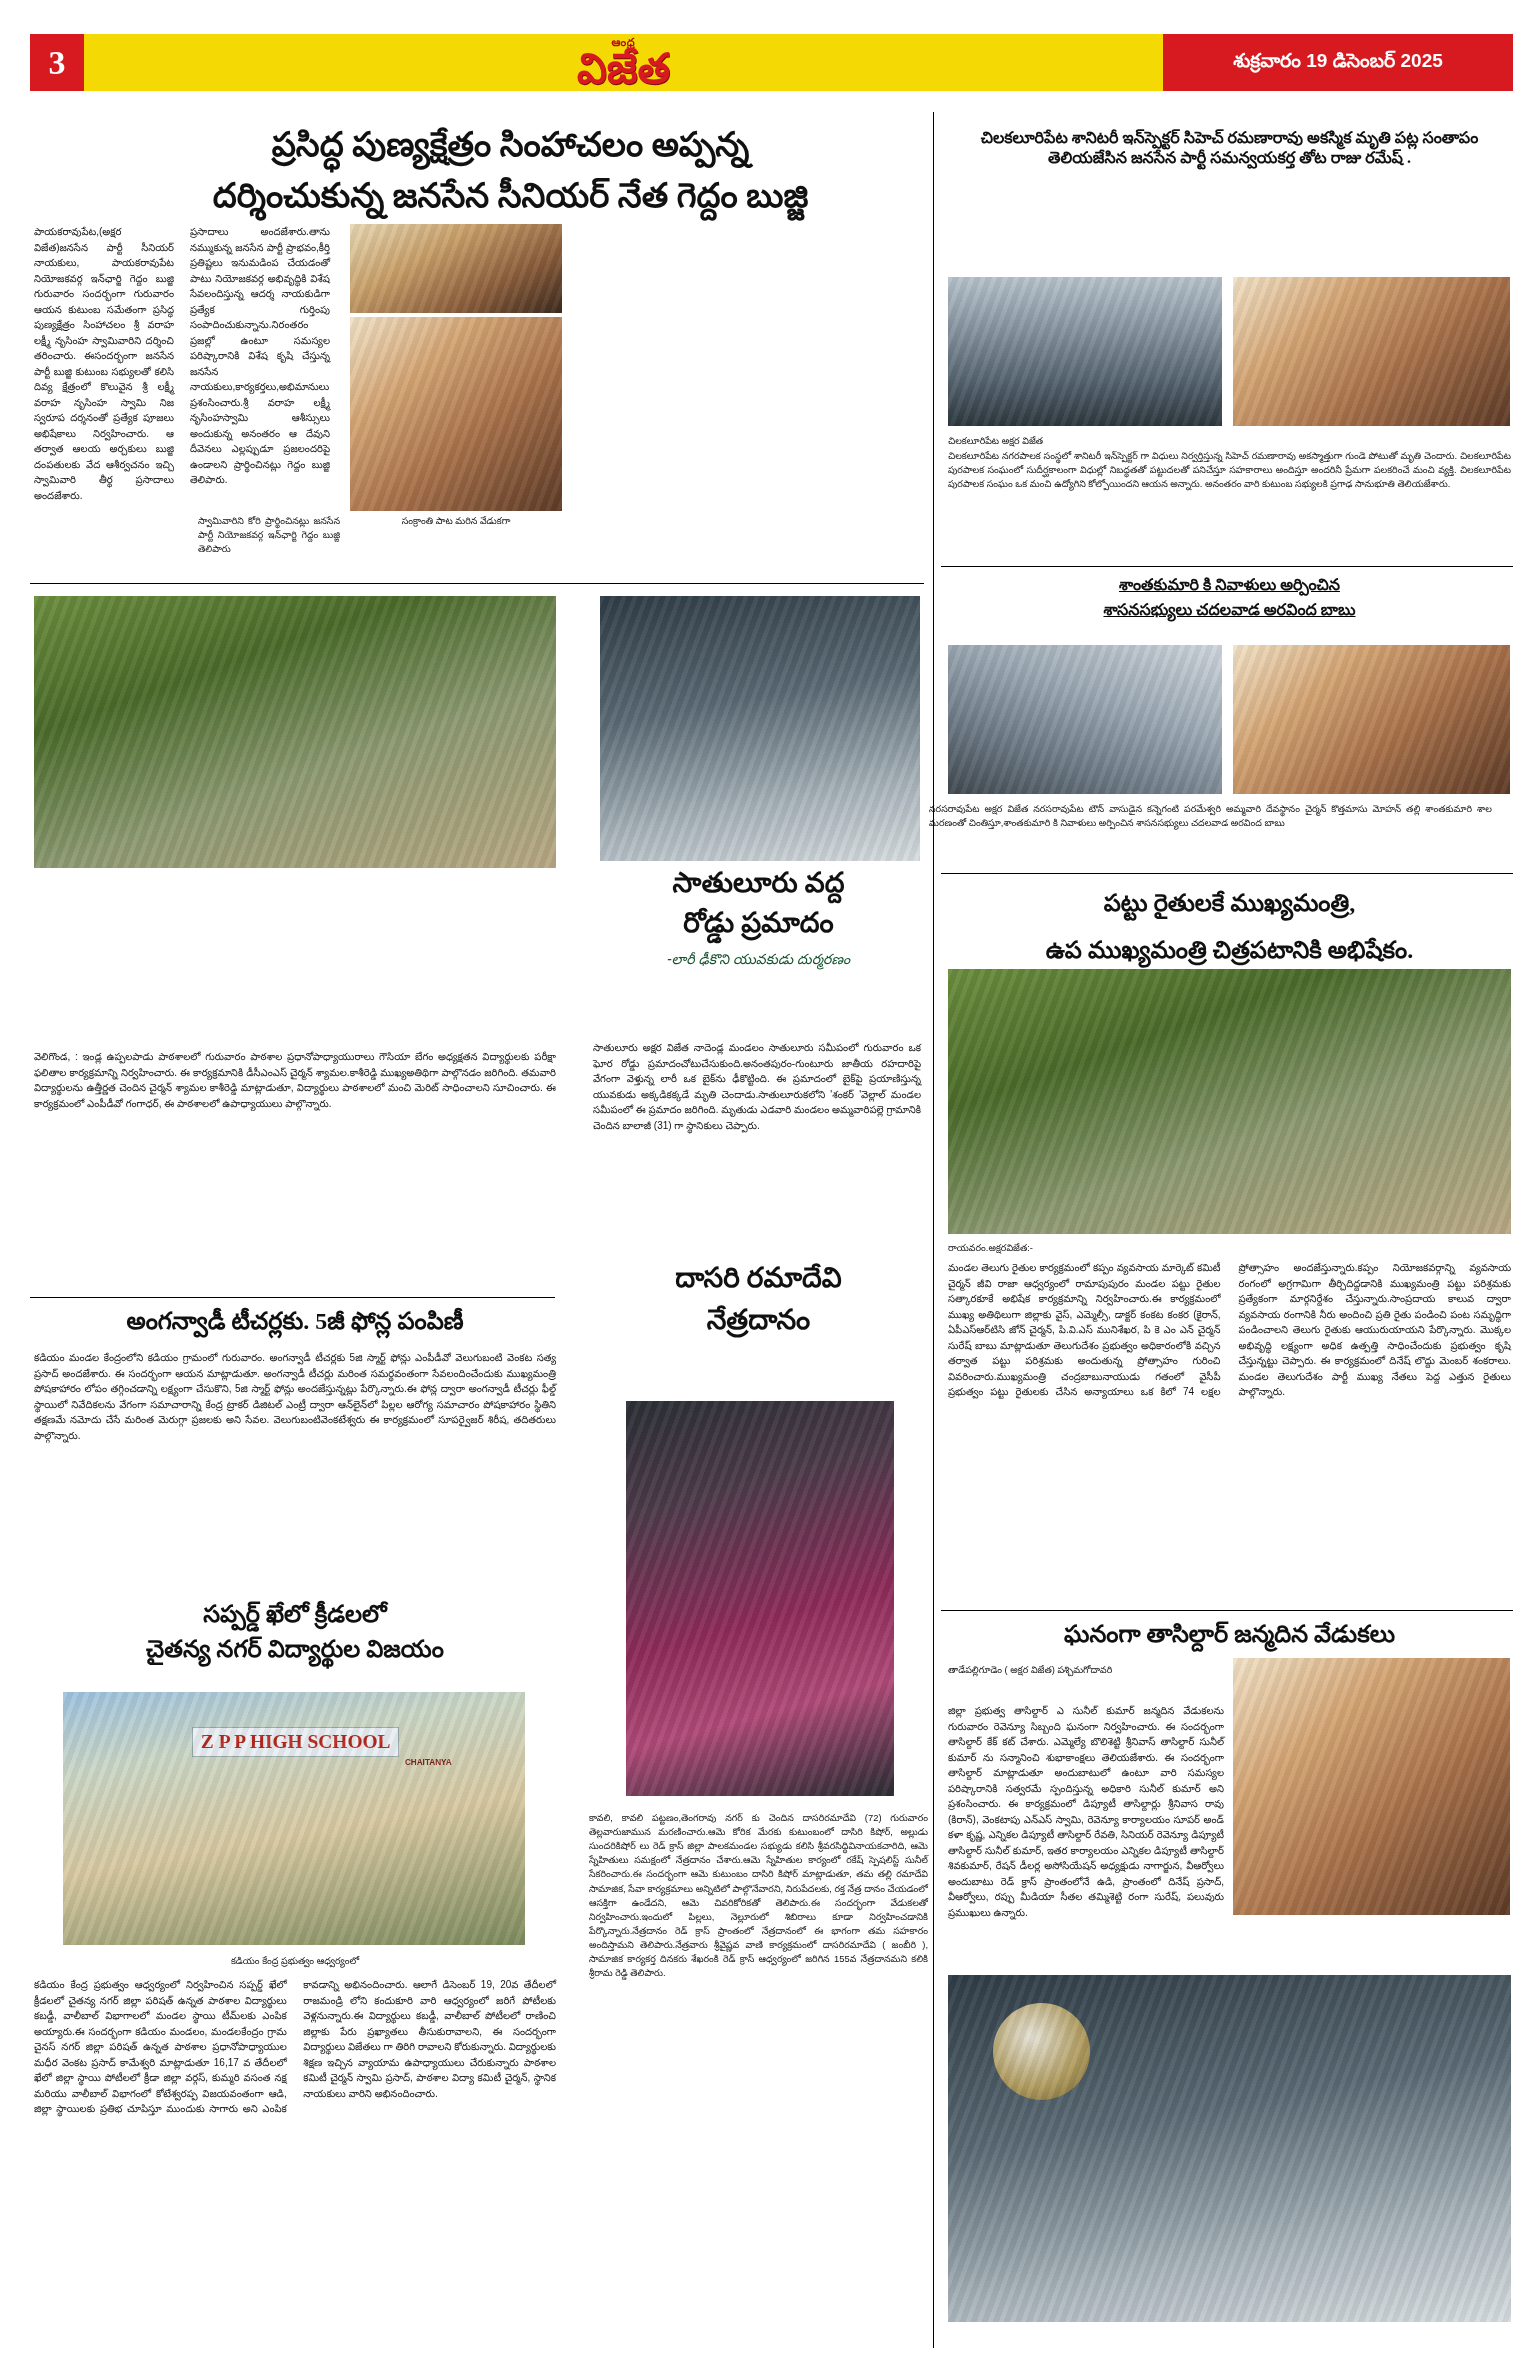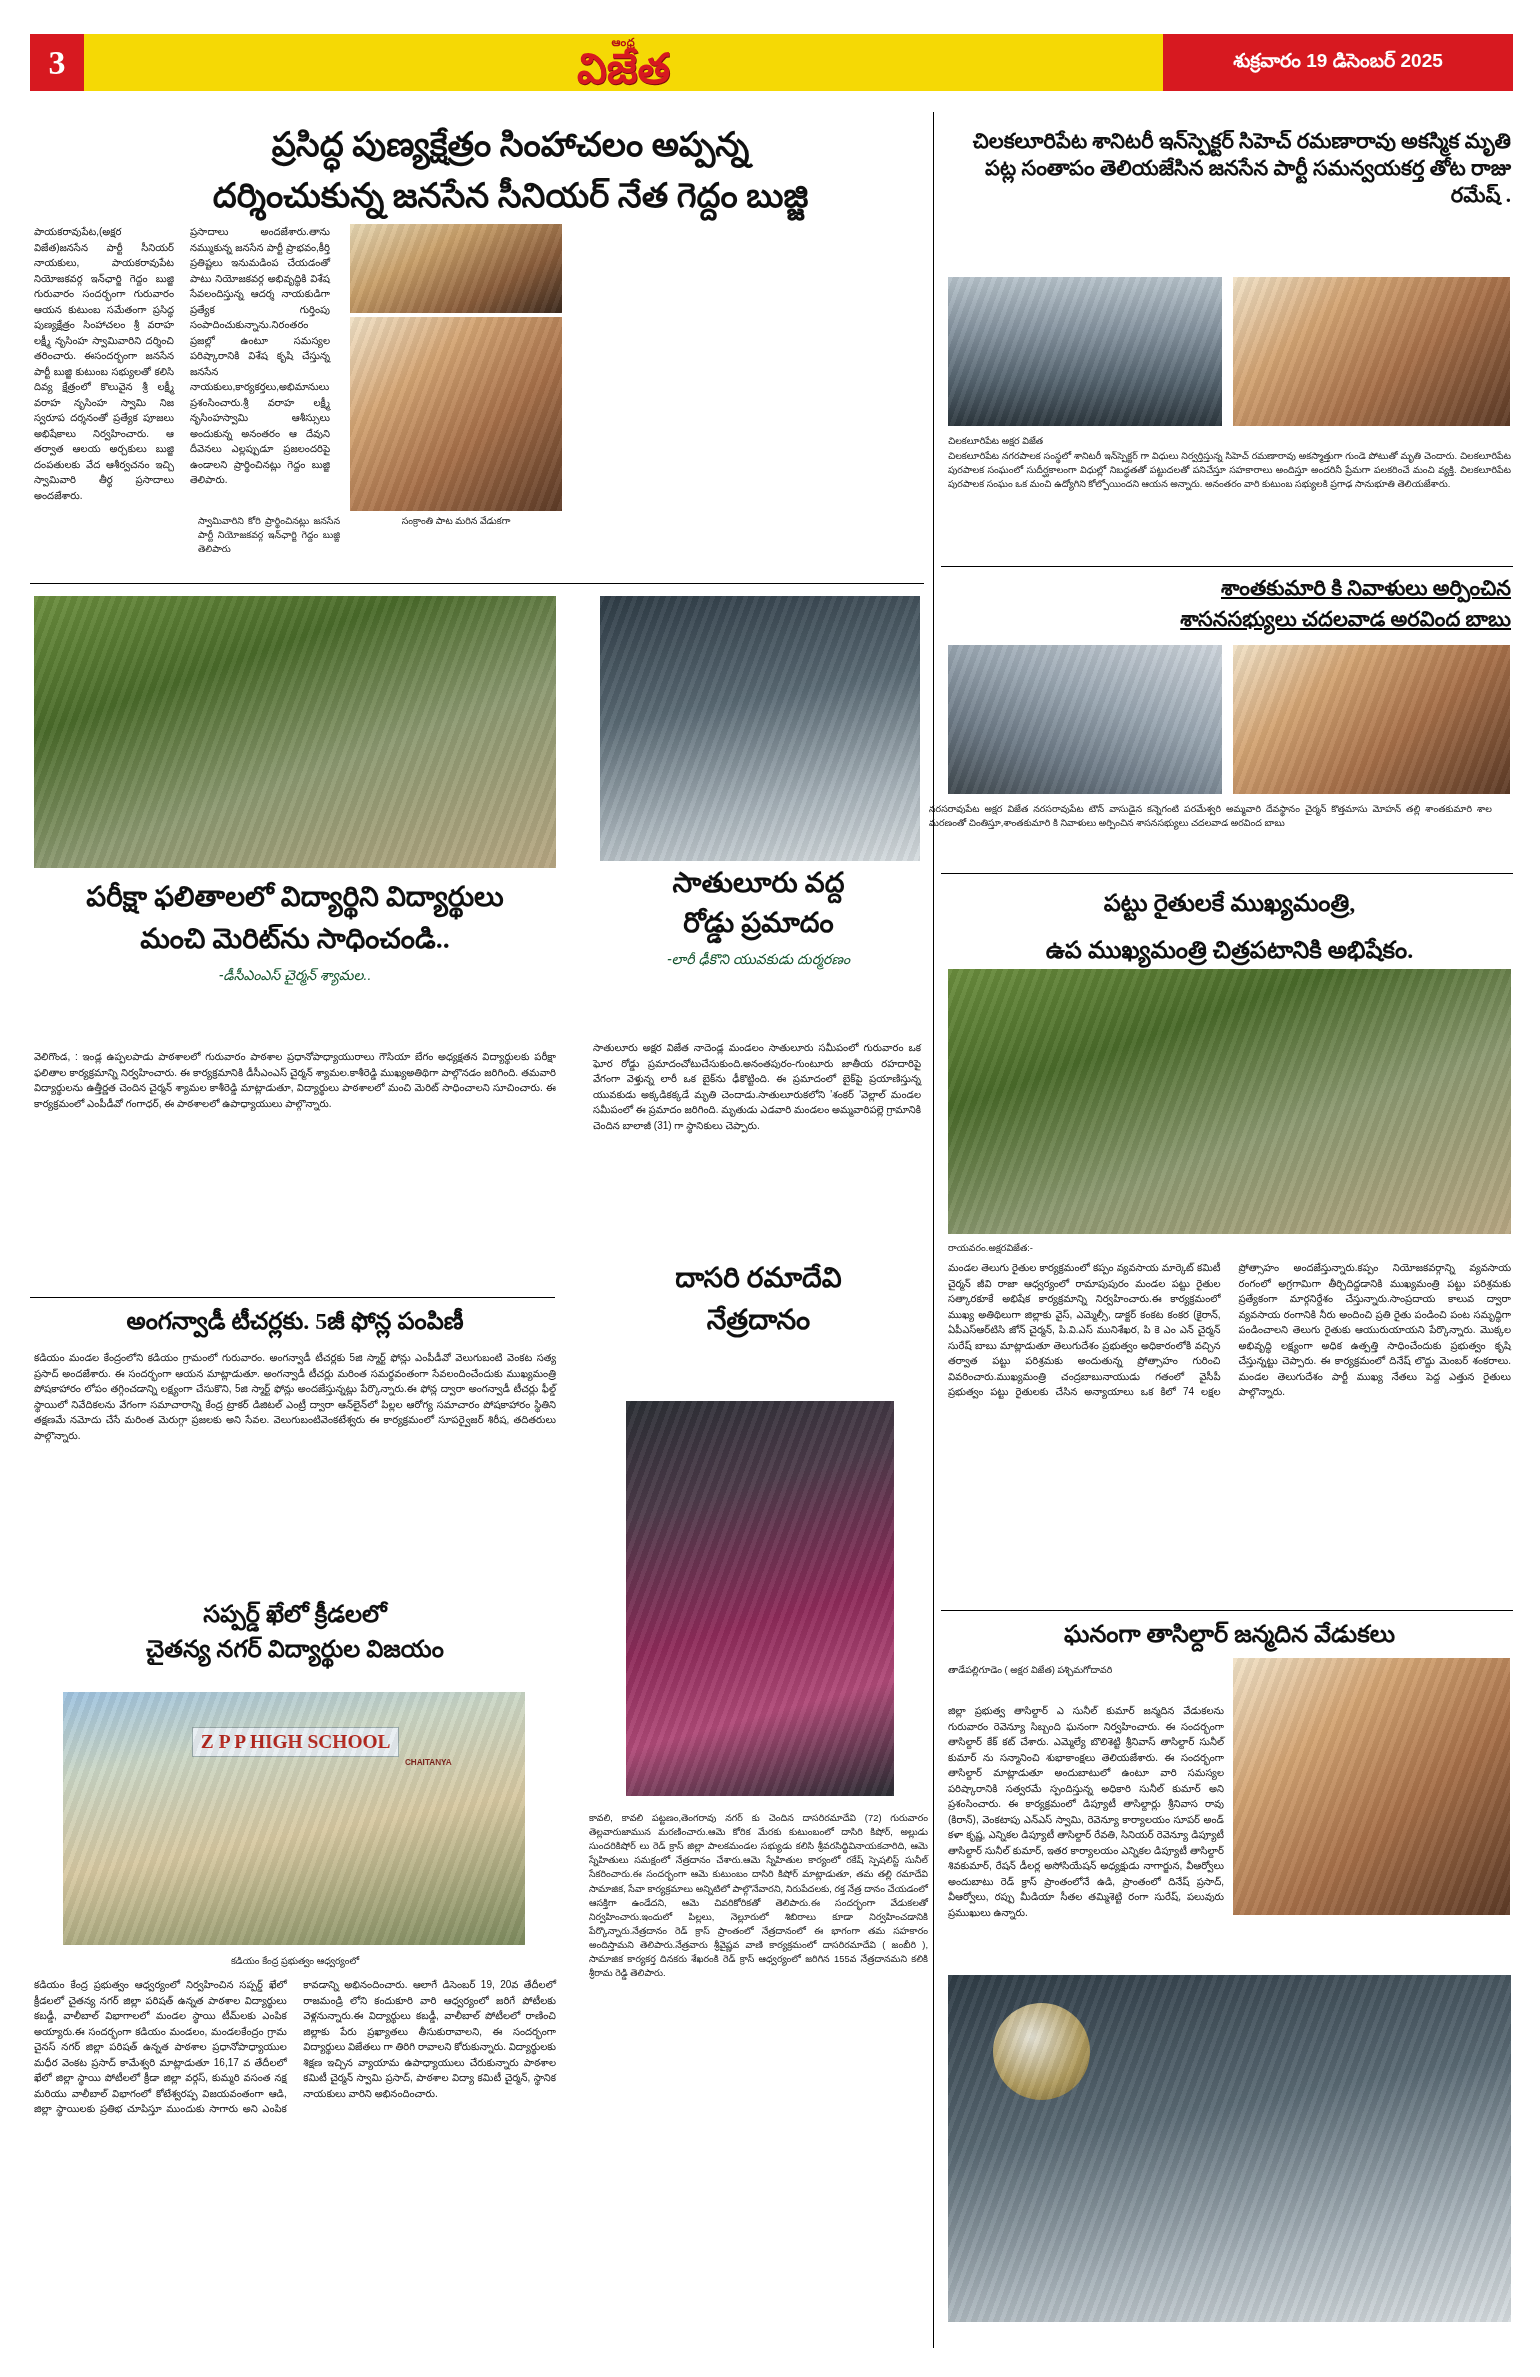--- a/index.html
+++ b/index.html
@@ -136,21 +136,21 @@
   .col-rule {
     position:absolute;
     width:0.7px;
     background:#000;
   }
 
   
   .h-xl { font-size: 34px; }
   .h-lg { font-size: 28px; }
   .h-md { font-size: 24px; }
-  .h-sm { font-size: 21px; text-align: right; }
+  .h-sm { font-size: 16px; }
 </style>
 </head>
 <body>
 
 <div class="page">
 
   <div class="masthead">
     <div class="page-num">3</div>
     <div class="mast-yellow">
       <div class="mast-logo">
@@ -176,25 +176,20 @@
 
   <div class="photo ph-grad5" style="position:absolute; left:350px; top:317px; width:212px; height:194px;"></div>
 
   <div style="position:absolute; left:350px; top:514px; width:212px;" class="cap-center">సంక్రాంతి పాట మరిన వేడుకగా</div>
   <div style="position:absolute; left:198px; top:514px; width:142px;" class="caption">స్వామివారిని కోరి ప్రార్థించినట్లు జనసేన పార్టీ నియోజకవర్గ ఇన్‌ఛార్జి గెద్దం బుజ్జి తెలిపారు</div>
 
   <div class="divider" style="position:absolute; left:30px; top:583px; width:894px;"></div>
 
   <div class="photo ph-grad1" style="position:absolute; left:34px; top:596px; width:522px; height:272px;"></div>
 
-  <div style="position:absolute; left:34px; top:879px; width:522px;">
-    <div class="headline h-lg">పరీక్షా ఫలితాలలో విద్యార్థిని విద్యార్థులు</div>
-    <div class="headline h-lg" style="margin-top:6px;">మంచి మెరిట్‌ను సాధించండి..</div>
-    <div class="sub-head" style="margin-top:9px;">-డీసీఎంఎస్ చైర్మన్ శ్యామల..</div>
-  </div>
 
   <div style="position:absolute; left:34px; top:1049px; width:522px;" class="body-text">వెలిగొండ, : ఇండ్ల ఉప్పలపాడు పాఠశాలలో గురువారం పాఠశాల ప్రధానోపాధ్యాయురాలు గౌసియా బేగం అధ్యక్షతన విద్యార్థులకు పరీక్షా ఫలితాల కార్యక్రమాన్ని నిర్వహించారు. ఈ కార్యక్రమానికి డీసీఎంఎస్ చైర్మన్ శ్యామల.కాశీరెడ్డి ముఖ్యఅతిథిగా పాల్గొనడం జరిగింది. తమవారి విద్యార్థులను ఉత్తీర్ణత చెందిన చైర్మన్ శ్యామల కాశీరెడ్డి మాట్లాడుతూ, విద్యార్థులు పాఠశాలలో మంచి మెరిట్ సాధించాలని సూచించారు. ఈ కార్యక్రమంలో ఎంపీడీవో గంగాధర్, ఈ పాఠశాలలో ఉపాధ్యాయులు పాల్గొన్నారు.</div>
 
   <div class="photo ph-grad2" style="position:absolute; left:600px; top:596px; width:320px; height:265px;"></div>
 
   <div style="position:absolute; left:589px; top:865px; width:339px;">
     <div class="headline h-lg">సాతులూరు వద్ద</div>
     <div class="headline h-lg" style="margin-top:4.5px;">రోడ్డు ప్రమాదం</div>
     <div class="sub-head" style="margin-top:9px;">-లారీ ఢీకొని యువకుడు దుర్మరణం</div>
   </div>

